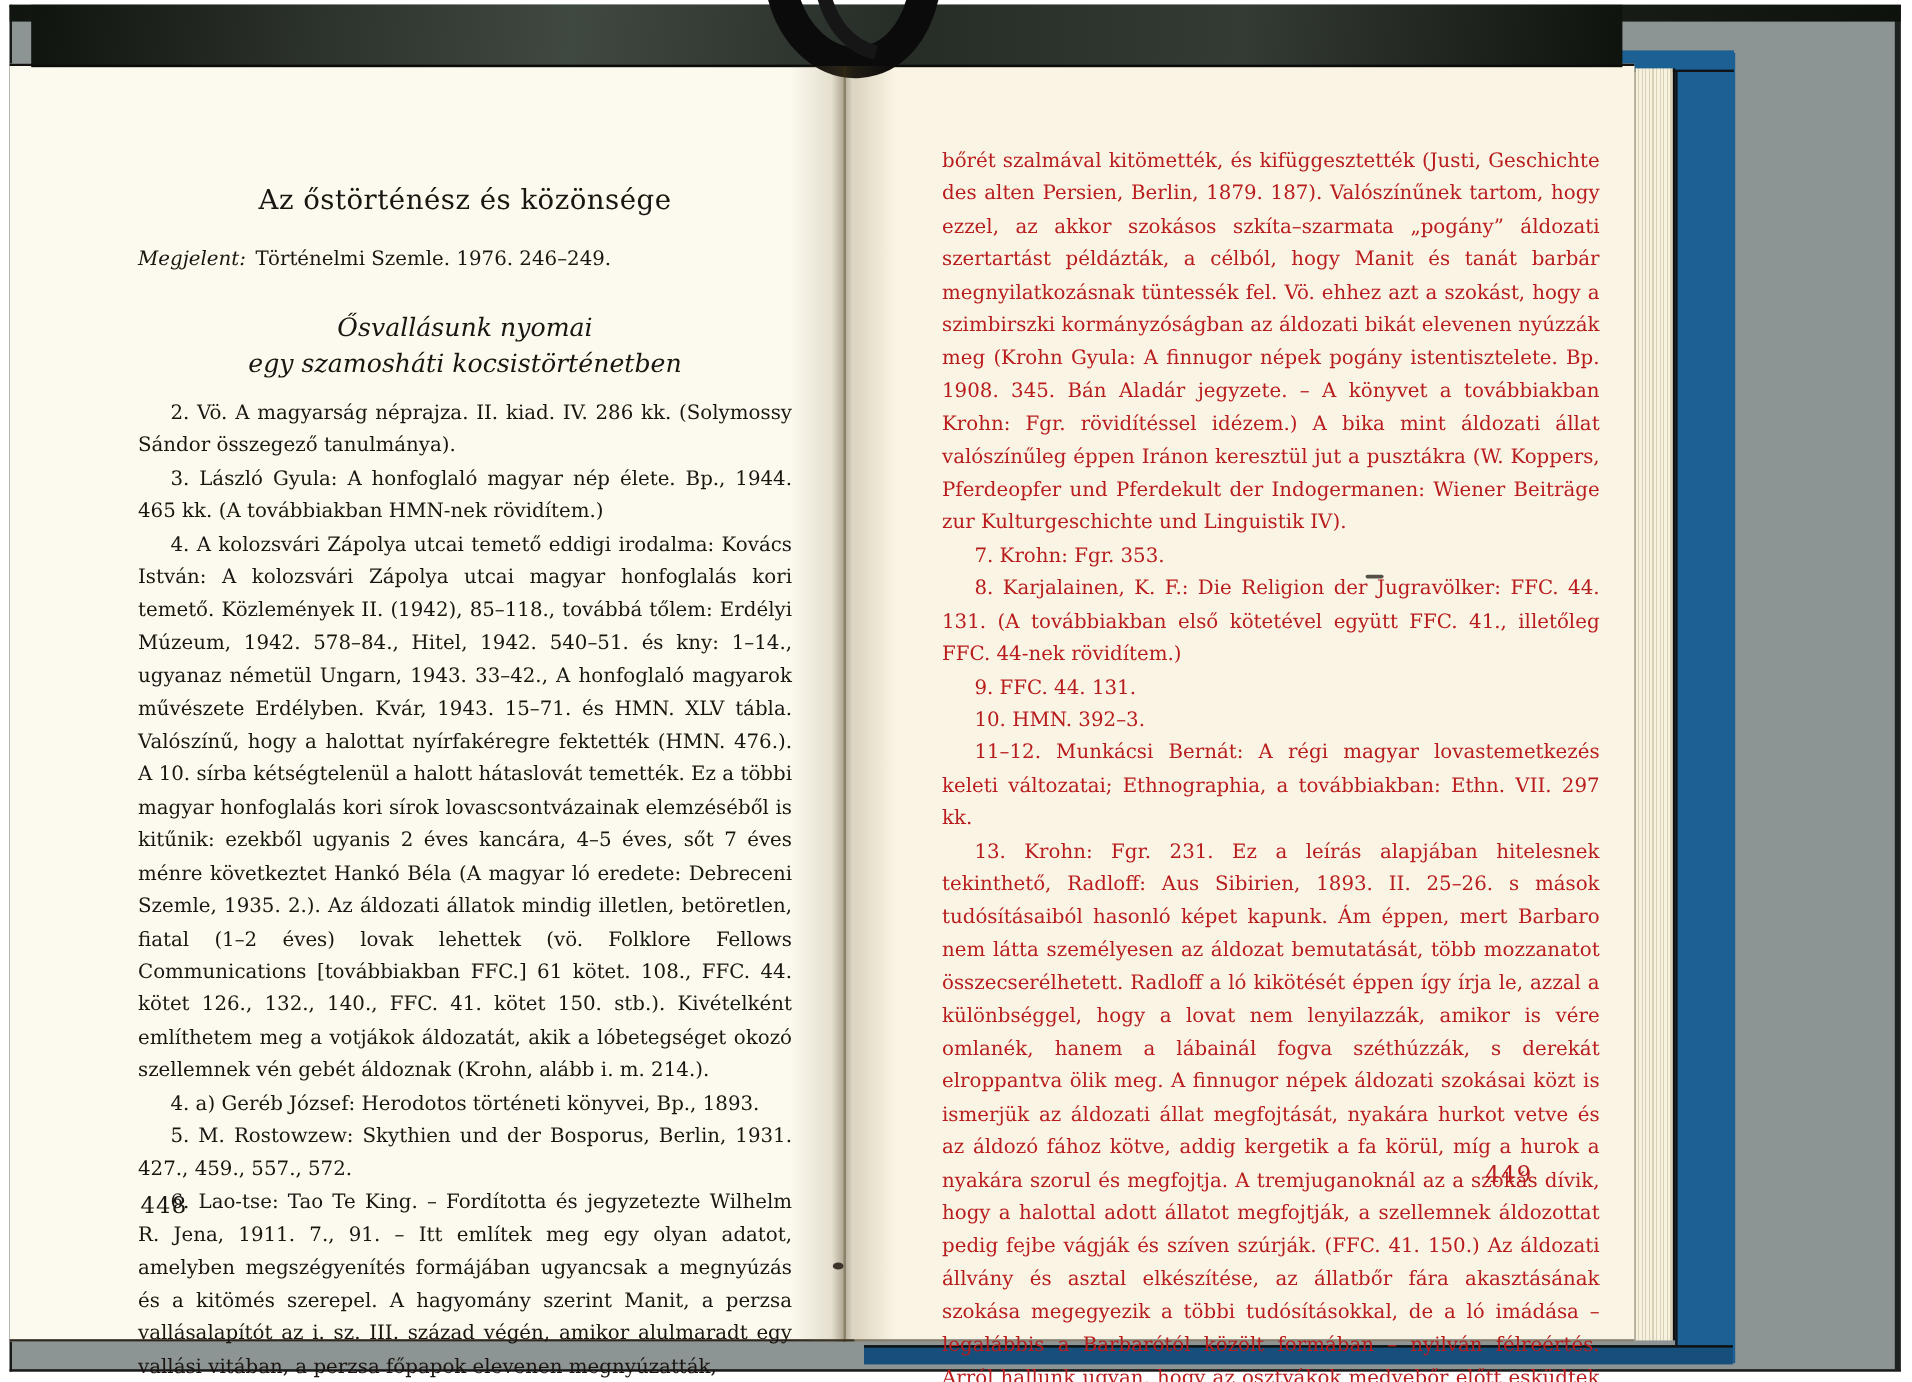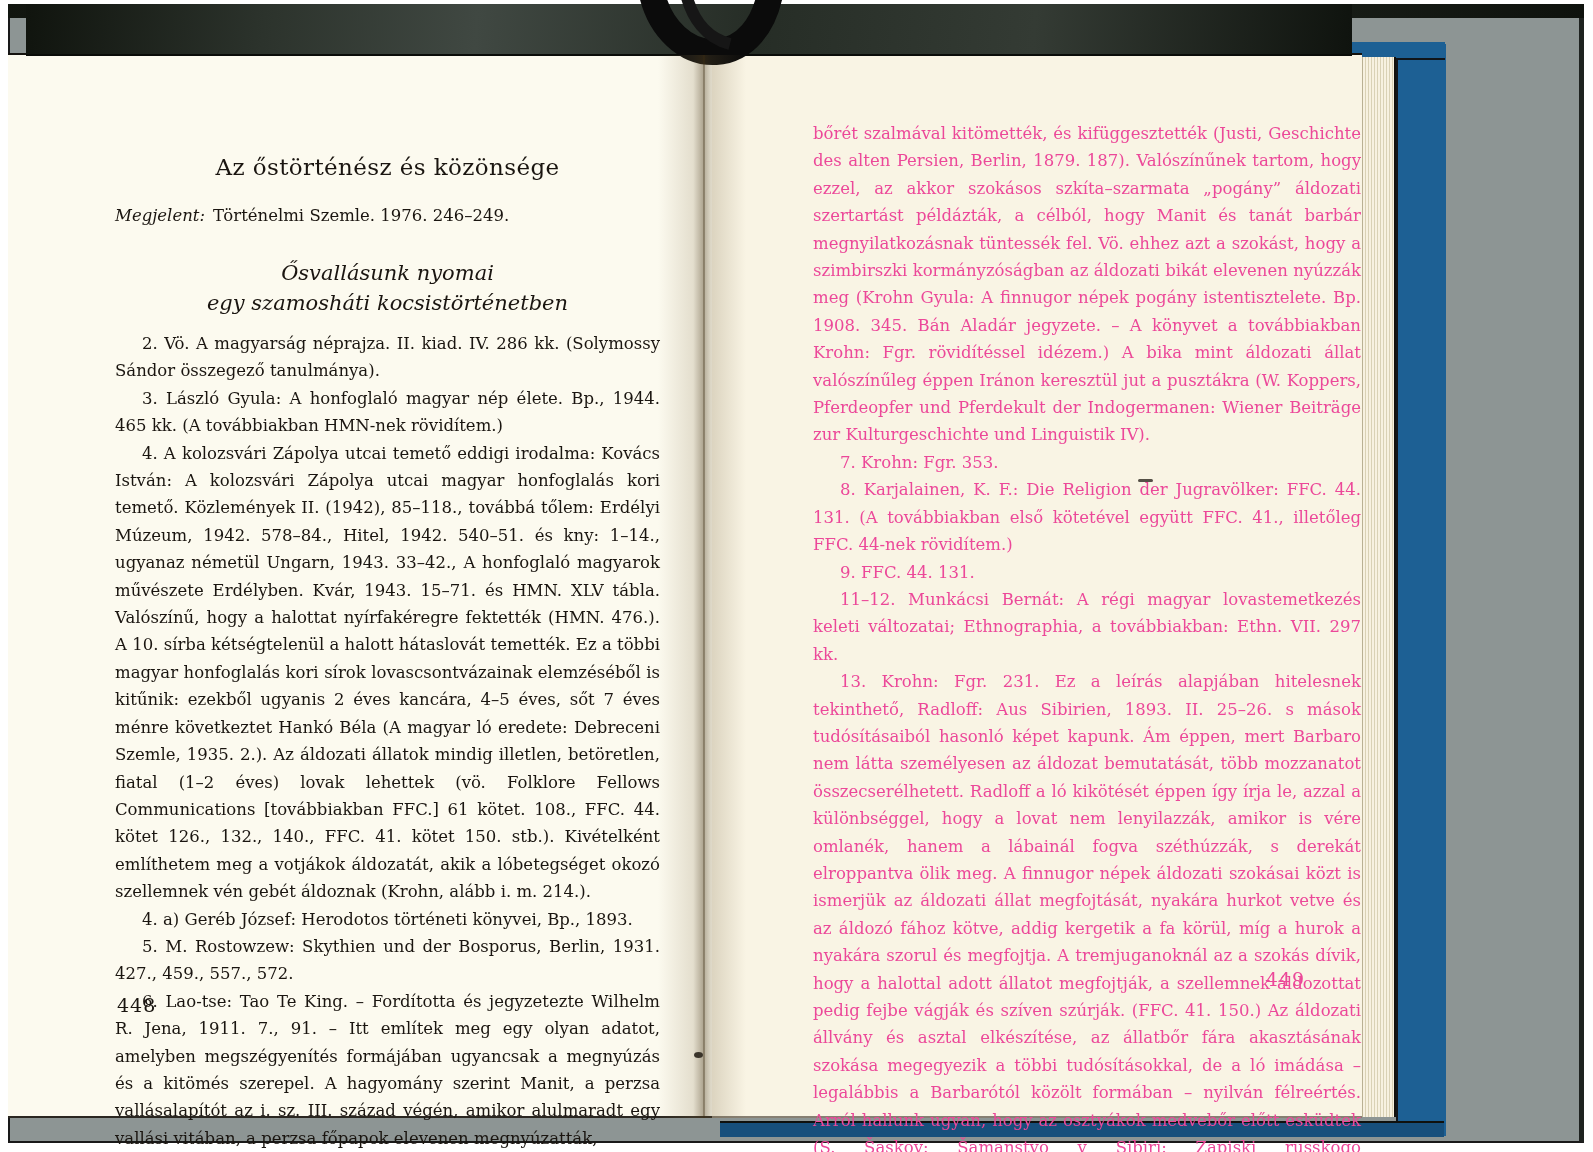--- a/index.html
+++ b/index.html
@@ -40,21 +40,21 @@
                   background:linear-gradient(95deg,#11150f,#2b322b 40%,#1a1f19 80%,#0e120d);}
   .top-strip{position:absolute;left:26px;top:4px;width:1326px;height:52px;
              background:linear-gradient(95deg,#10140e 0%,#2c332c 18%,#404842 34%,#262d26 55%,#343b34 76%,#0f130e 100%);
              border-bottom:2px solid #0a0c09;box-sizing:border-box;}
 
   
   .ribbon{position:absolute;left:590px;top:0px;}
 
   
   .page-left{position:absolute;left:115px;top:126px;width:545px;height:900px;color:#1a1510;margin-top:28px;}
-  .page-right{position:absolute;left:785px;top:120px;width:548px;height:910px;color:#ec4899;margin-left:28px;}
+  .page-right{position:absolute;left:785px;top:120px;width:548px;height:910px;color:#b91c1c;}
   .chapter-title{position:absolute;left:0;top:0;width:100%;text-align:center;
                  font-size:23px;letter-spacing:0.4px;}
   .meta{position:absolute;left:0;top:52px;font-size:16.5px;text-align:right;}
   .meta .ital{font-style:italic;margin-right:8px;}
   .section-title{position:absolute;left:0;top:104px;width:100%;text-align:center;
                  font-size:21px;line-height:30px;font-style:italic;}
   .body{position:absolute;left:0;width:100%;font-size:16.5px;line-height:27.4px;
         text-align:justify;}
   .body-left{top:176px;}
   .body-right{top:0px;}
@@ -113,20 +113,21 @@
       </div>
     <div class="pagenum pagenum-left">448</div>
   </div>
 
   <div class="page-right">
     <div class="body body-right">
         <p class="para">bőrét szalmával kitömették, és kifüggesztették (Justi, Geschichte des alten Persien, Berlin, 1879. 187). Valószínűnek tartom, hogy ezzel, az akkor szokásos szkíta–szarmata „pogány” áldozati szertartást példázták, a célból, hogy Manit és tanát barbár megnyilatkozásnak tüntessék fel. Vö. ehhez azt a szokást, hogy a szimbirszki kormányzóságban az áldozati bikát elevenen nyúzzák meg (Krohn Gyula: A finnugor népek pogány istentisztelete. Bp. 1908. 345. Bán Aladár jegyzete. – A könyvet a továbbiakban Krohn: Fgr. rövidítéssel idézem.) A bika mint áldozati állat valószínűleg éppen Iránon keresztül jut a pusztákra (W. Koppers, Pferdeopfer und Pferdekult der Indogermanen: Wiener Beiträge zur Kulturgeschichte und Linguistik IV).</p>
         <p class="para indent">7. Krohn: Fgr. 353.</p>
         <p class="para indent">8. Karjalainen, K. F.: Die Religion der Jugravölker: FFC. 44. 131. (A továbbiakban első kötetével együtt FFC. 41., illetőleg FFC. 44-nek rövidítem.)</p>
         <p class="para indent">9. FFC. 44. 131.</p>
+        <p class="para indent">10. HMN. 392–3.</p>
         <p class="para indent">11–12. Munkácsi Bernát: A régi magyar lovastemetkezés keleti változatai; Ethnographia, a továbbiakban: Ethn. VII. 297 kk.</p>
         <p class="para indent">13. Krohn: Fgr. 231. Ez a leírás alapjában hitelesnek tekinthető, Radloff: Aus Sibirien, 1893. II. 25–26. s mások tudósításaiból hasonló képet kapunk. Ám éppen, mert Barbaro nem látta személyesen az áldozat bemutatását, több mozzanatot összecserélhetett. Radloff a ló kikötését éppen így írja le, azzal a különbséggel, hogy a lovat nem lenyilazzák, amikor is vére omlanék, hanem a lábainál fogva széthúzzák, s derekát elroppantva ölik meg. A finnugor népek áldozati szokásai közt is ismerjük az áldozati állat megfojtását, nyakára hurkot vetve és az áldozó fához kötve, addig kergetik a fa körül, míg a hurok a nyakára szorul és megfojtja. A tremjuganoknál az a szokás dívik, hogy a halottal adott állatot megfojtják, a szellemnek áldozottat pedig fejbe vágják és szíven szúrják. (FFC. 41. 150.) Az áldozati állvány és asztal elkészítése, az állatbőr fára akasztásának szokása megegyezik a többi tudósításokkal, de a ló imádása – legalábbis a Barbarótól közölt formában – nyilván félreértés. Arról hallunk ugyan, hogy az osztyákok medvebőr előtt esküdtek (S. Šaskov: Šamanstvo v Sibiri: Zapiski russkogo geografičeskogo obsčestva, 1864. 58.) és a medvetisztelet mellett a lótisztelet nyomai is kimutathatók. Például a burjátoknál és a jakutoknál a ló szent állat. A burjátok</p>
       </div>
     <div class="pagenum pagenum-right">449</div>
   </div>
 
   <div class="speck1"></div>
   <div class="speck2"></div>
 
 </div>

